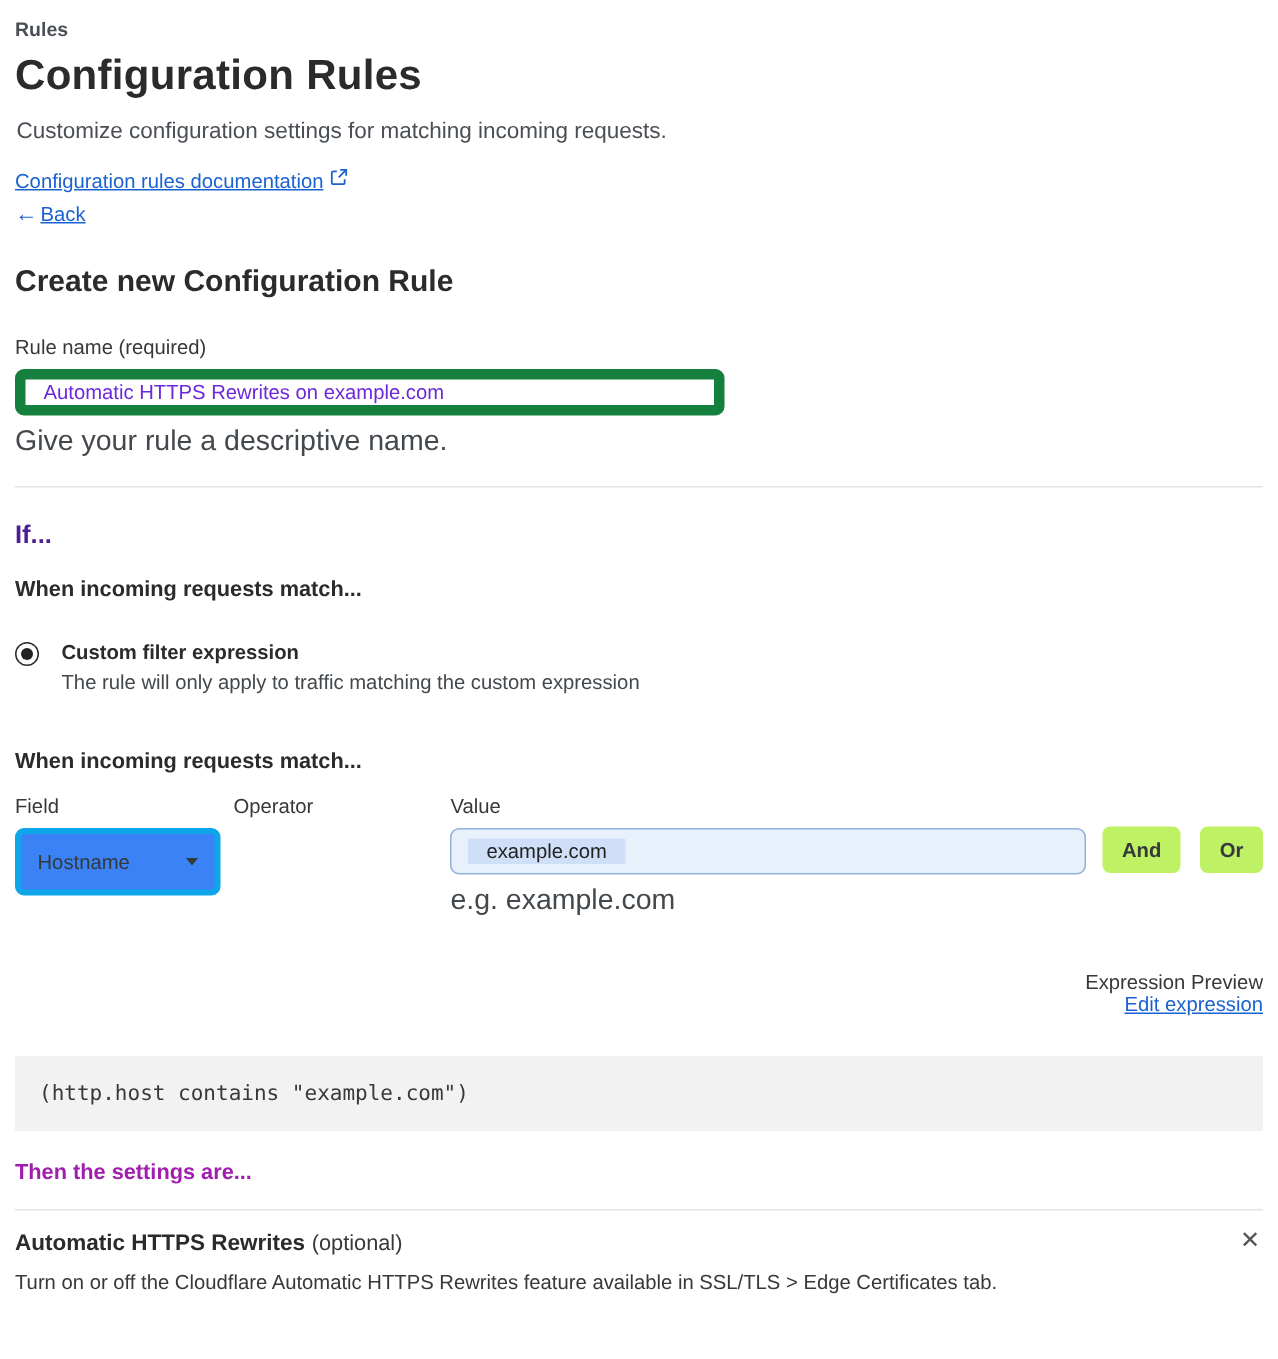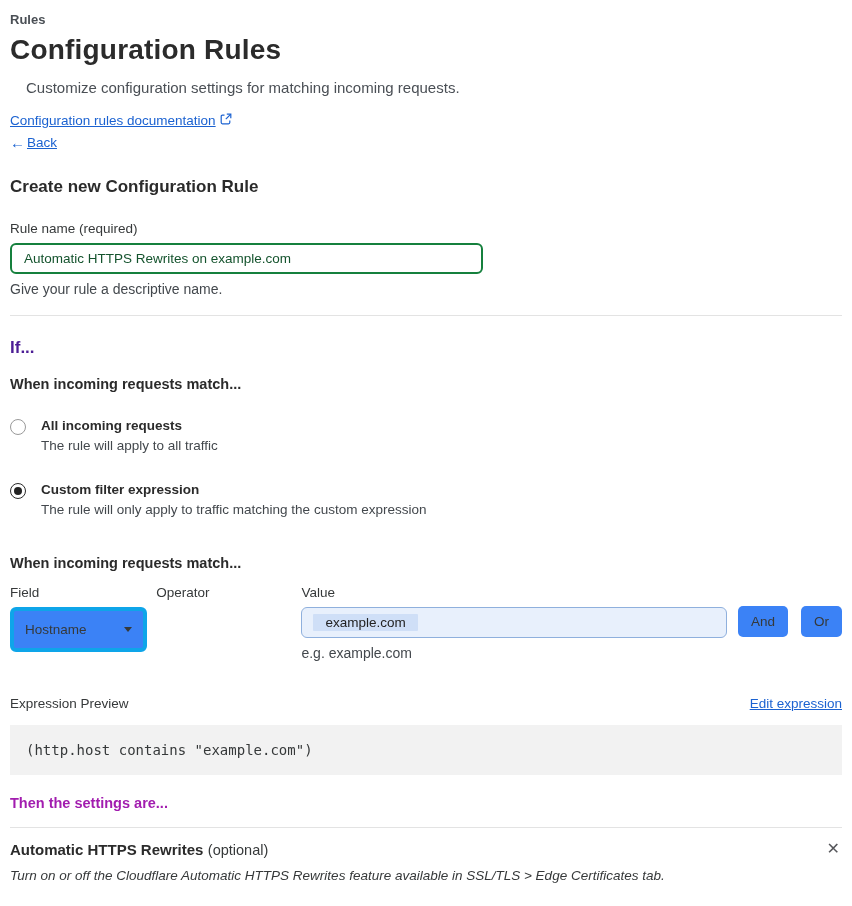--- a/index.html
+++ b/index.html
@@ -8,40 +8,40 @@
     width: 852px; height: 906px;
     background: #ffffff;
     font-family: "Liberation Sans", sans-serif;
     color: #36393a;
     overflow: hidden;
   }
   .container { padding: 10px 10px 0 10px; width: 852px; }
 
   .breadcrumb { font-size: 13px; font-weight: 600; color: #4a4f55; margin: 2px 0 7px 0; }
   .page-title { font-size: 28px; font-weight: 700; color: #2b2b2b; margin: 0 0 13px 0; letter-spacing: .2px; }
-  .subtitle { font-size: 15px; color: #4a4f55; margin: 0 0 15px 16px; }
+  .subtitle { font-size: 15px; color: #4a4f55; margin: 0 0 15px 1px; }
 
   a.link { color: #1b62d1; text-decoration: underline; font-size: 13.5px; cursor: pointer; }
   .doc-link-row { margin: 0 0 5px 0; display: flex; align-items: center; gap: 2px; }
   .ext-icon { display: inline-block; margin-left: 2px; }
 
   .back-row { margin: 0 0 26px 0; display: flex; align-items: center; font-size: 14px; }
   .back-arrow { color: #1b62d1; text-decoration: none; margin-right: 2px; font-size: 15px; }
 
-  .section-title { font-size: 17px; font-weight: 700; color: #2b2b2b; margin: 0 0 24px 0; }
+  .section-title { font-size: 20px; font-weight: 700; color: #2b2b2b; margin: 0 0 24px 0; }
 
   .field-label { display: block; font-size: 13.5px; color: #36393a; margin: 0 0 7px 0; }
   .rule-name-input {
     width: 473px; height: 31px;
-    border: 2px solid #15803d; border-radius: 6px;
-    padding: 0 12px; font-size: 13.5px; color: #14532d;
+    border: 7px solid #15803d; border-radius: 6px;
+    padding: 0 12px; font-size: 13.5px; color: #6d28d9;
     font-family: "Liberation Sans", sans-serif;
     outline: none; background: #fff;
   }
-  .helper { font-size: 14px; color: #43484d; margin: 7px 0 0 0; }
+  .helper { font-size: 19px; color: #43484d; margin: 7px 0 0 0; }
 
   .divider { border: none; border-top: 1px solid #e3e3e3; margin: 18px 0 0 0; }
 
   .if-title { font-size: 17px; font-weight: 700; color: #4c1d95; margin: 22px 0 18px 0; }
   .bold-label { font-size: 14.5px; font-weight: 700; color: #2b2b2b; margin: 0 0 26px 0; }
 
   .radio-option { display: flex; align-items: flex-start; gap: 15px; margin: 0 0 29px 0; }
   .radio-circle {
     width: 16px; height: 16px; border-radius: 50%;
     border: 1px solid #9a9a9a; background: #fff; flex: 0 0 auto;
@@ -77,48 +77,49 @@
   }
   .value-input {
     height: 31px; border: 1px solid #8fb0dd; border-radius: 6px;
     background: #e8f0fc; display: flex; align-items: center;
     padding: 0 11px; font-size: 13.5px; color: #222; cursor: text;
   }
   .value-input .sel { background: #cfdff7; padding: 1px 12px; border-radius: 1px; }
 
   .cond-btn {
     height: 31px; padding: 0 13px; margin-top: 21px;
-    background: #3b82f6; border: none; border-radius: 5px;
+    background: #bef264; border: none; border-radius: 5px;
     font-size: 13.5px; color: #36393a; cursor: pointer;
     font-family: "Liberation Sans", sans-serif;
+    font-weight: bold;
   }
   .cond-btn + .cond-btn { margin-left: 13px; }
 
   .preview-row {
     display: flex; justify-content: space-between; align-items: flex-end;
-    margin: 35px 0 14px 0; font-size: 13.5px; color: #36393a;
+    margin: 35px 0 27px 0; font-size: 13.5px; color: #36393a; flex-direction: column;
   }
   .code-block {
     background: #f2f2f2; padding: 17px 16px; margin: 0;
     font-family: "DejaVu Sans Mono", monospace;
     font-size: 14px; color: #36393a; white-space: pre;
   }
 
   .then-title { font-size: 14.5px; font-weight: 700; color: #a21caf; margin: 20px 0 0 0; }
   .divider2 { border: none; border-top: 1px solid #e3e3e3; margin: 16px 0 0 0; }
 
   .setting-header { display: flex; justify-content: space-between; align-items: flex-start; margin-top: 13px; }
   .setting-name { font-size: 15px; font-weight: 700; color: #2b2b2b; }
   .setting-optional { font-size: 14.5px; font-weight: 400; color: #36393a; }
   .close-btn {
     background: none; border: none; padding: 0 2px; cursor: pointer;
     font-size: 16px; color: #56575b; line-height: 1;
     font-family: "Liberation Sans", sans-serif;
   }
-  .setting-desc { font-size: 13.5px; color: #36393a; margin: 9px 0 0 0; font-style: italic; }
+  .setting-desc { font-size: 13.5px; color: #36393a; margin: 9px 0 0 0; }
 </style>
 </head>
 <body>
 
 <div class="container">
 
   <div class="breadcrumb">Rules</div>
   <h1 class="page-title">Configuration Rules</h1>
   <p class="subtitle">Customize configuration settings for matching incoming requests.</p>
 
@@ -142,27 +143,20 @@
 
   <label class="field-label">Rule name (required)</label>
   <input class="rule-name-input" type="text" value="Automatic HTTPS Rewrites on example.com" style="">
   <div class="helper">Give your rule a descriptive name.</div>
 
   <hr class="divider">
 
   <h3 class="if-title">If...</h3>
   <div class="bold-label">When incoming requests match...</div>
 
-  <div class="radio-option">
-    <span class="radio-circle"></span>
-    <span class="radio-text">
-      <div class="radio-label">All incoming requests</div>
-      <div class="radio-desc">The rule will apply to all traffic</div>
-    </span>
-  </div>
 
   <div class="radio-option">
     <span class="radio-circle selected"></span>
     <span class="radio-text">
       <div class="radio-label">Custom filter expression</div>
       <div class="radio-desc">The rule will only apply to traffic matching the custom expression</div>
     </span>
   </div>
 
   <div class="builder-label">When incoming requests match...</div>

